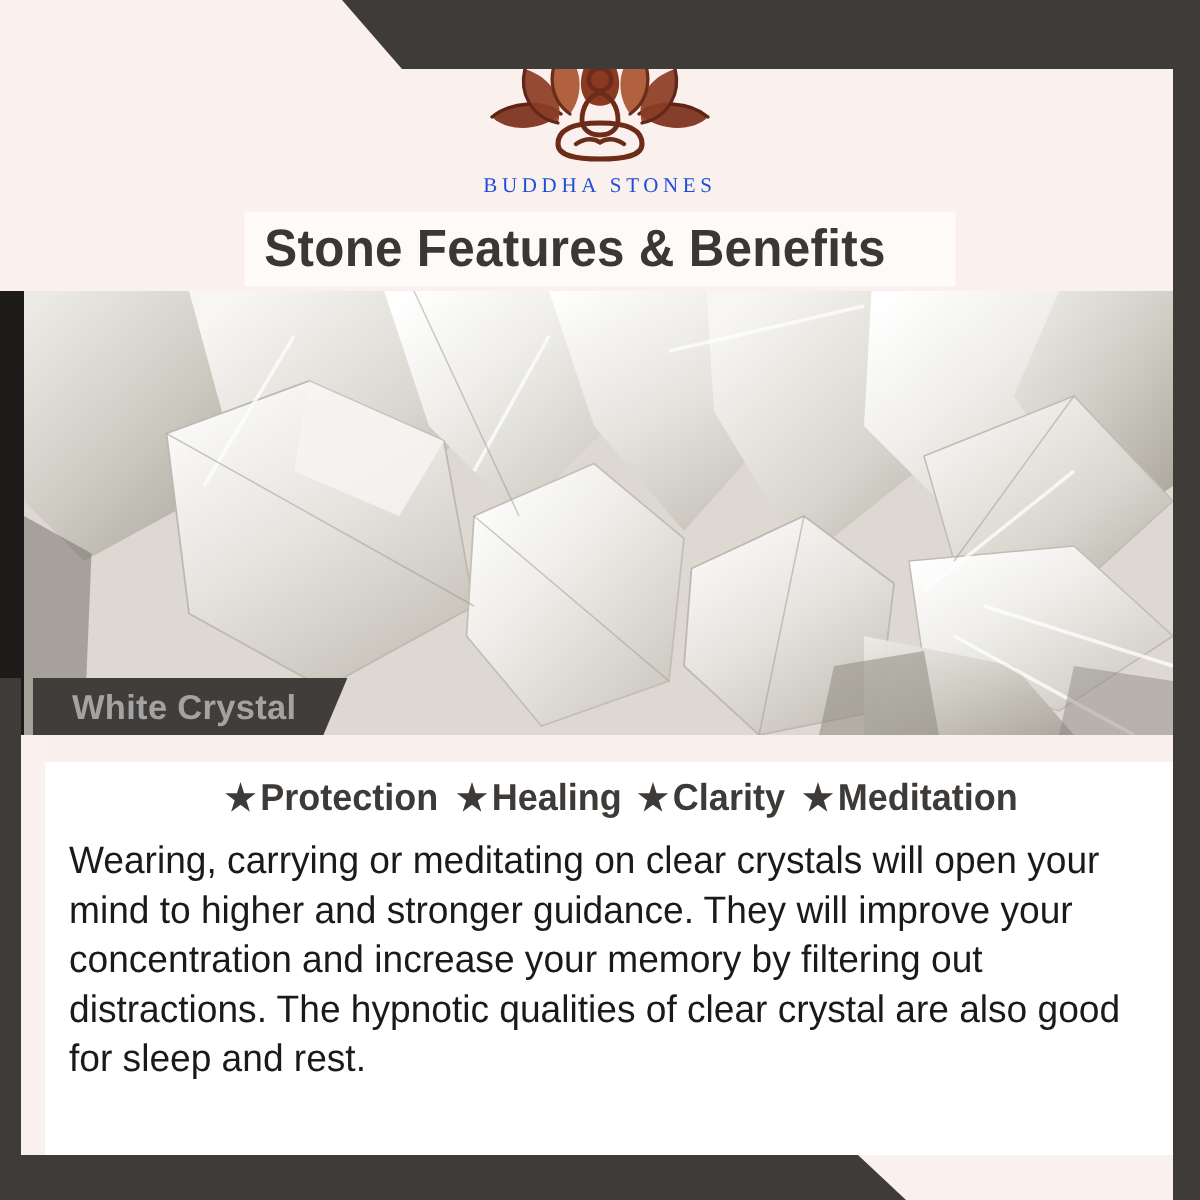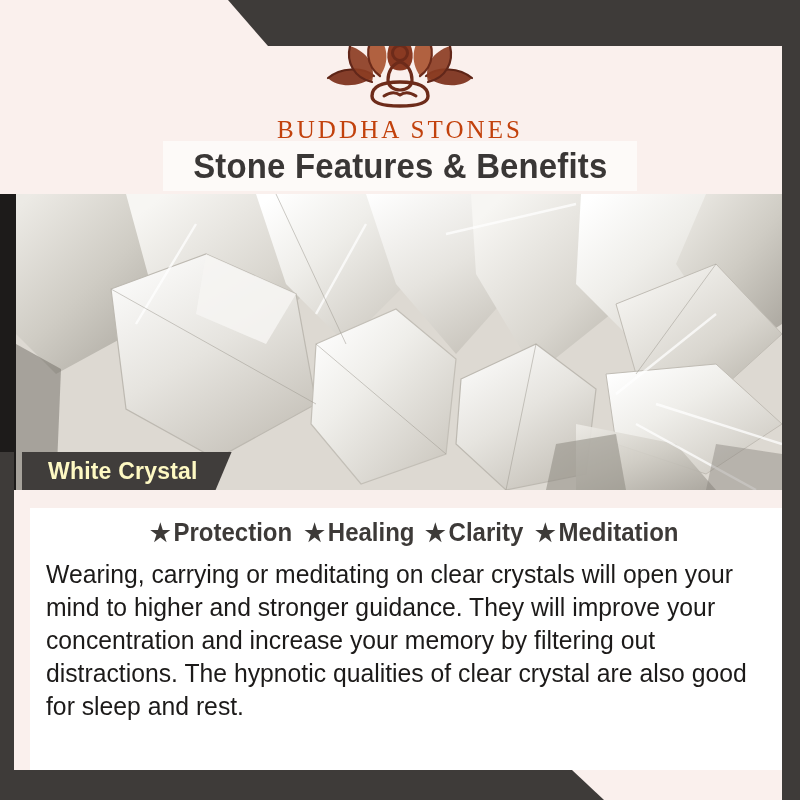--- a/index.html
+++ b/index.html
@@ -76,37 +76,37 @@
     width: 800px;
     text-align: center;
   }
   .logo-mark {
     display: block;
     margin: 0 auto;
   }
   .brand-name {
     margin-top: 2px;
     font-family: "Liberation Serif", serif;
-    font-size: 25px;
+    font-size: 14px;
     letter-spacing: 3.1px;
-    color: #c2410c;
+    color: #1d4ed8;
     text-align: center;
   }
 
   
   .title-panel {
     position: absolute;
     left: 163px;
     top: 141px;
     width: 474px;
     height: 50px;
     background: #fdfaf8;
     display: flex;
     align-items: center;
-    justify-content: center;
+    justify-content: flex-start;
     z-index: 3;
   }
   .title-text {
     font-family: "Liberation Sans Narrow", "Liberation Sans", sans-serif;
     font-weight: bold;
     font-size: 35px;
     letter-spacing: 0.2px;
     color: #3a3736;
     white-space: nowrap;
     transform: scaleX(0.94);
@@ -143,21 +143,21 @@
     display: flex;
     align-items: center;
     background: #403d3b;
     clip-path: polygon(0 0, 100% 0, calc(100% - 16px) 100%, 0 100%);
     z-index: 4;
   }
   .photo-caption span {
     font-family: "Liberation Sans Narrow", "Liberation Sans", sans-serif;
     font-weight: bold;
     font-size: 23px;
-    color: #fef9c3;
+    color: #a3a3a3;
     letter-spacing: 0.2px;
     white-space: nowrap;
   }
 
   
   .content {
     position: absolute;
     left: 14px;
     top: 490px;
     width: 768px;

